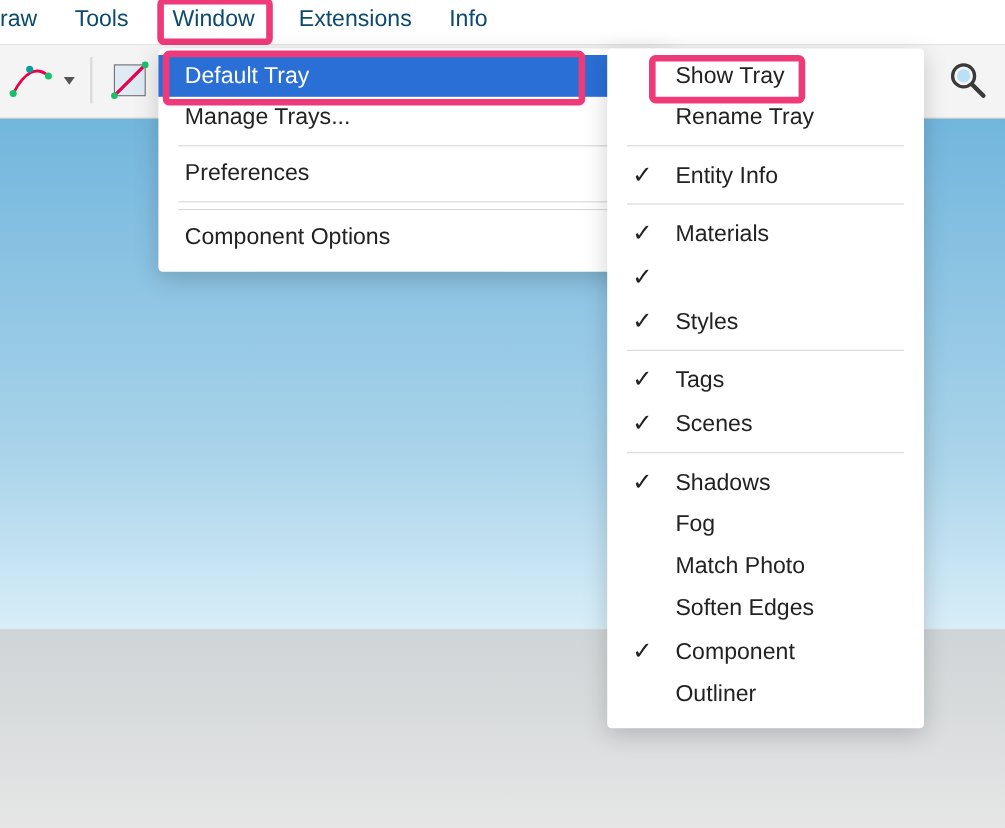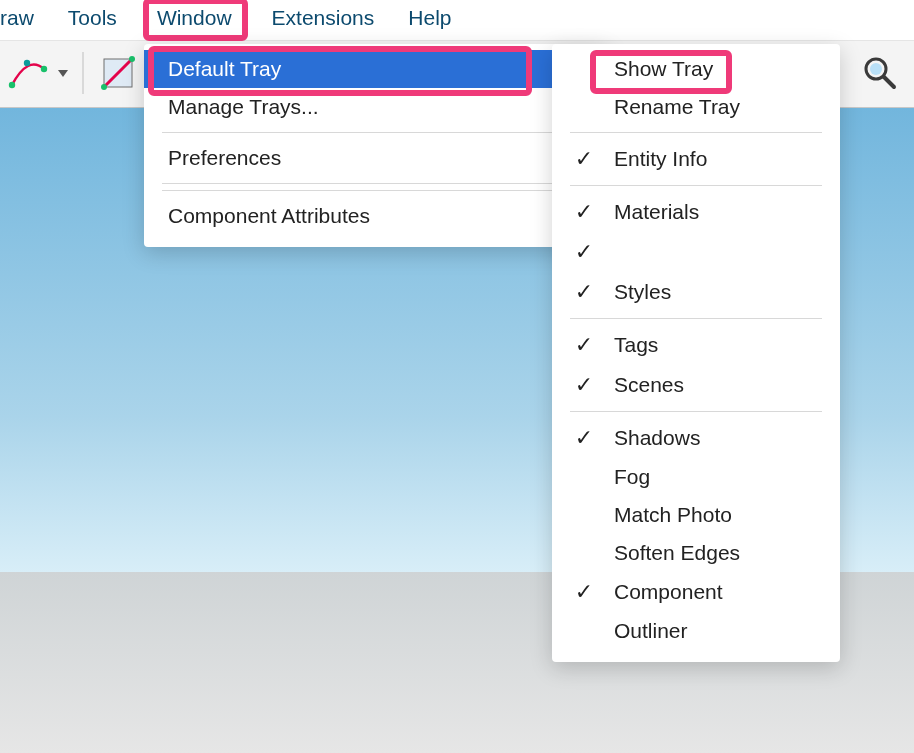--- a/index.html
+++ b/index.html
@@ -102,20 +102,21 @@
     margin-left: auto;
     font-size: 20px;
   }
   .submenu {
     left: 552px;
     top: 44px;
     width: 288px;
   }
   .submenu .dd-item {
     padding: 7px 22px 7px 18px;
+    align-items: flex-end;
   }
   .check-col {
     width: 28px;
     display: inline-flex;
     justify-content: center;
     color: #222;
     font-size: 22px;
   }
   .highlight-pink {
     position: absolute;
@@ -133,21 +134,21 @@
 
 <div class="menubar">
   <span class="menu-item">raw</span>
   <span class="menu-item">Tools</span>
   <span class="menu-item">
     <span class="menu-highlight-box">
       <span>Window</span>
     </span>
   </span>
   <span class="menu-item">Extensions</span>
-  <span class="menu-item">Help</span>
+  <span class="menu-item">Info</span>
 </div>
 
 <div class="toolbar">
   <div class="tool-btn">
     <svg width="44" height="44" viewBox="0 0 44 44">
       <path d="M6 34 Q22 4 38 18" stroke="#e4034b" stroke-width="2.5" fill="none"></path>
       <circle cx="6" cy="34" r="3.2" fill="#19c06a"></circle>
       <circle cx="38" cy="18" r="3.2" fill="#19c06a"></circle>
       <circle cx="21" cy="12" r="3.2" fill="#0b9b9b"></circle>
     </svg>
@@ -186,21 +187,21 @@
   <div class="dd-item">
       <span>Manage Trays...</span>
     </div>
   <div class="dd-sep"></div>
   <div class="dd-item">
       <span>Preferences</span>
     </div>
   <div class="dd-sep"></div>
   <div class="dd-sep"></div>
   <div class="dd-item">
-      <span>Component Attributes</span>
+      <span>Component Options</span>
     </div>
 </div>
 
 <div class="dropdown submenu">
   <div class="dd-item">
     <span class="check-col"></span>
     <span>Show Tray</span>
   </div>
   <div class="dd-item">
     <span class="check-col"></span>

